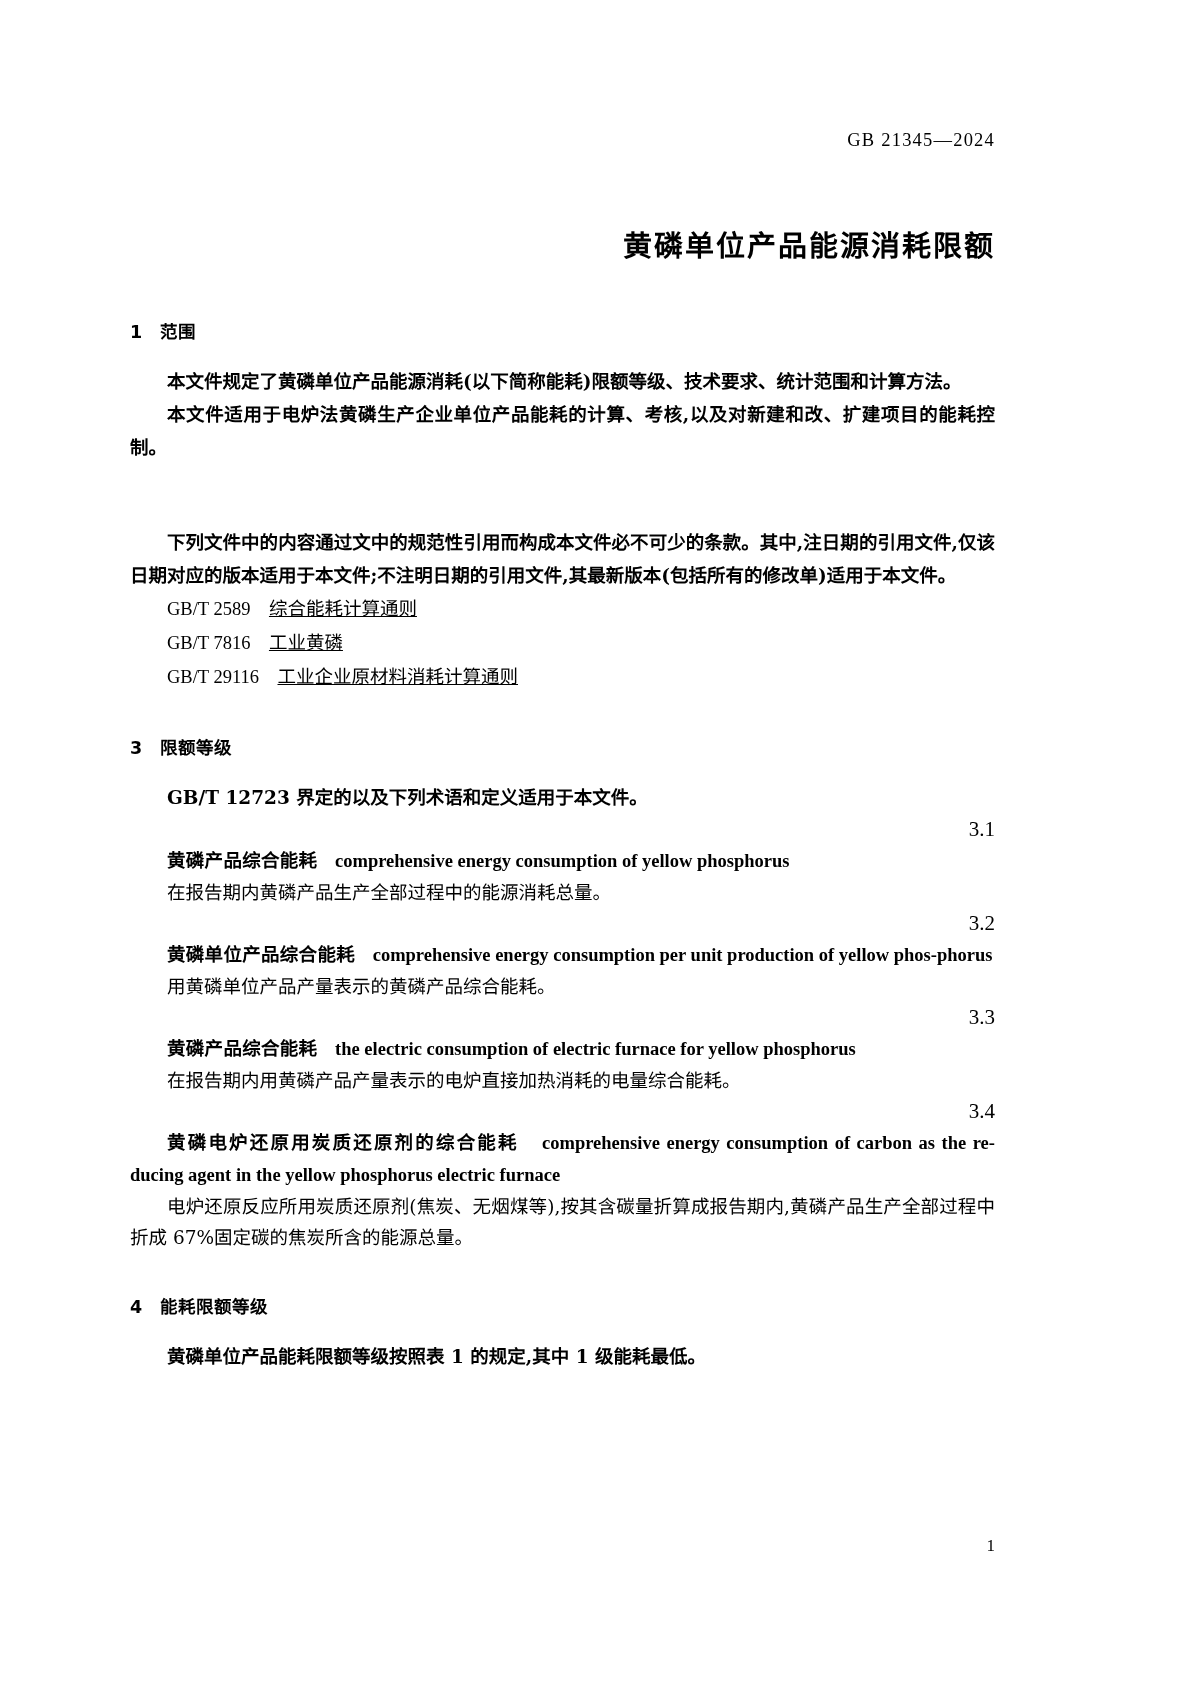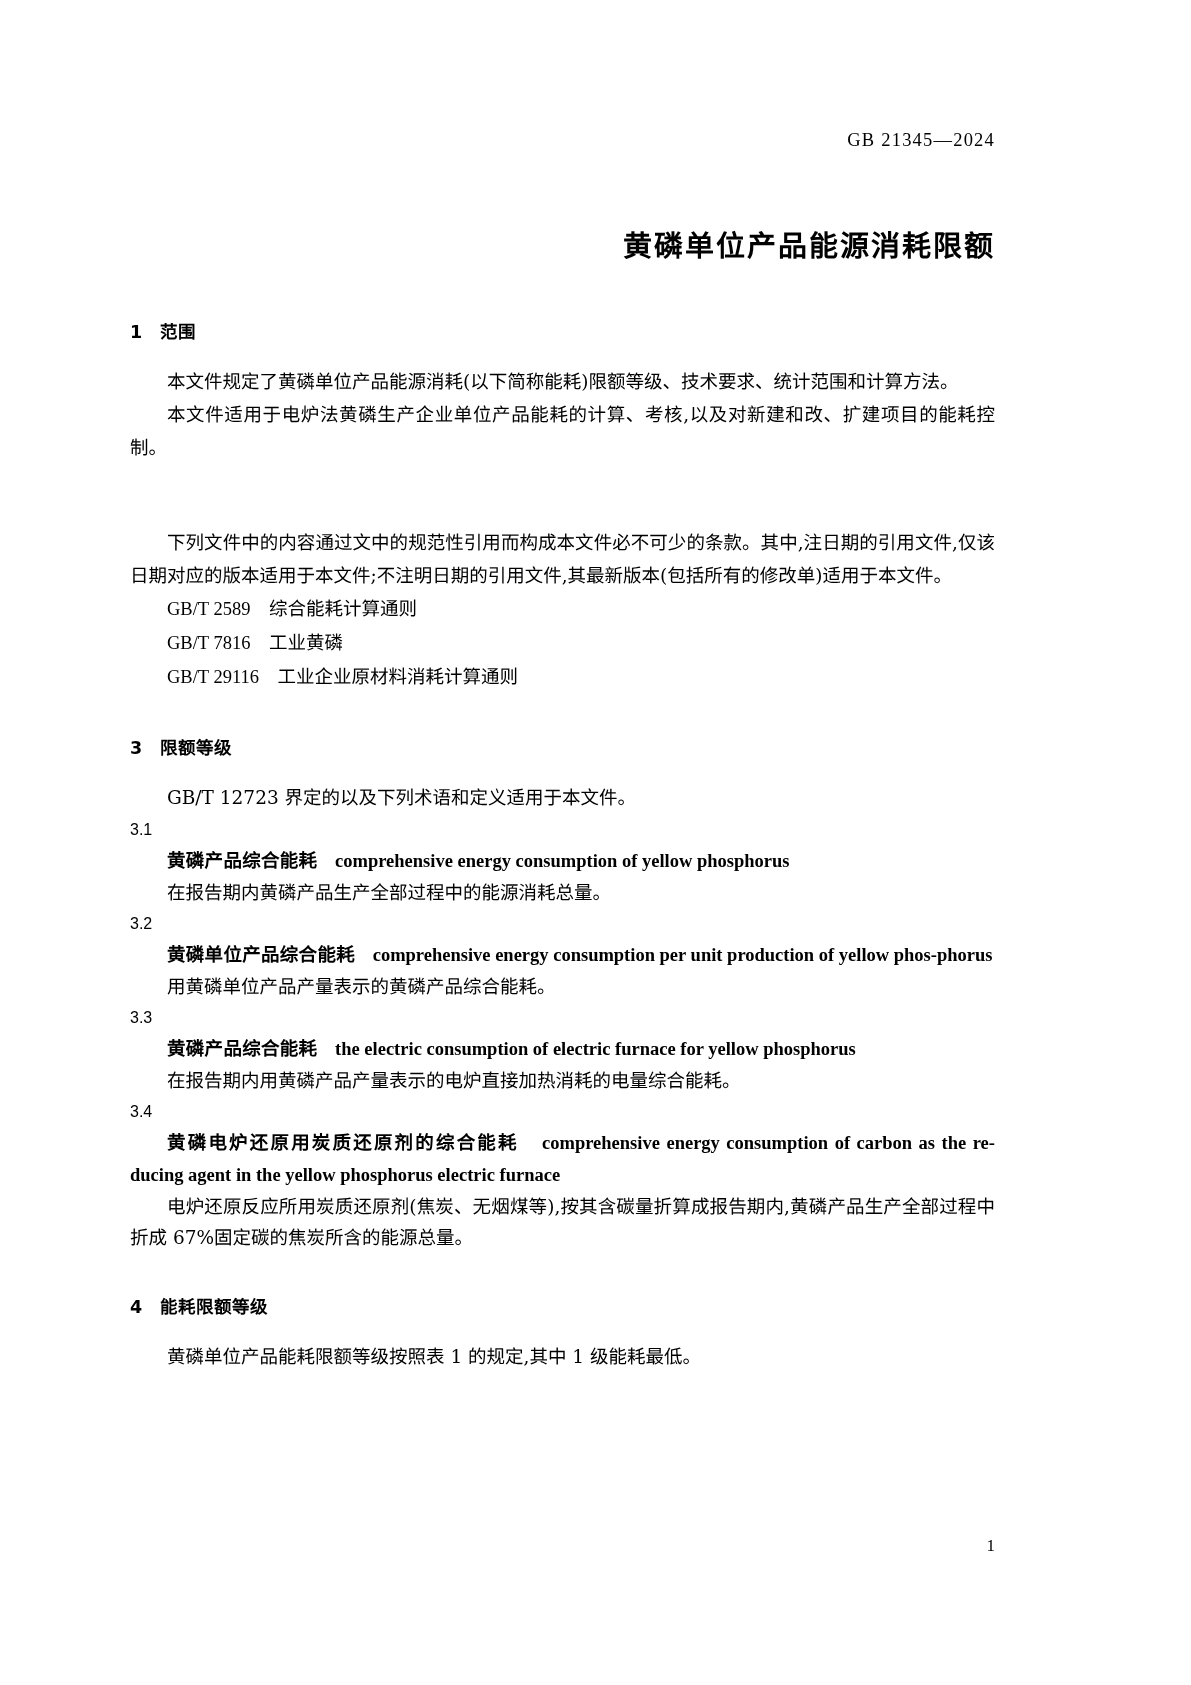--- a/index.html
+++ b/index.html
@@ -60,34 +60,37 @@
     min-width: 30px;
   }
   .para {
     font-size: 18.5px;
     line-height: 33px;
     text-align: justify;
     text-justify: inter-ideograph;
   }
   .indent {
     text-indent: 37px;
+    font-weight: bold;
   }
   .ref-line {
     font-family: "Liberation Serif", "DejaVu Serif", serif;
     font-size: 18.5px;
     line-height: 33px;
     padding-left: 37px;
   }
   .ref-line .cn {
     font-family: "DejaVu Serif", "Liberation Serif", serif;
+    text-decoration: underline;
   }
   .term-num {
-    font-family: Liberation Sans, sans-serif;
-    font-size: 16px;
+    font-family: Liberation Serif, serif;
+    font-size: 21px;
     line-height: 31px;
+    text-align: right;
   }
   .term-title {
     font-size: 18.5px;
     line-height: 31px;
     padding-left: 37px;
     text-align: justify;
     text-justify: inter-ideograph;
   }
   .term-title .cn {
     font-family: "DejaVu Sans", "Liberation Sans", sans-serif;

